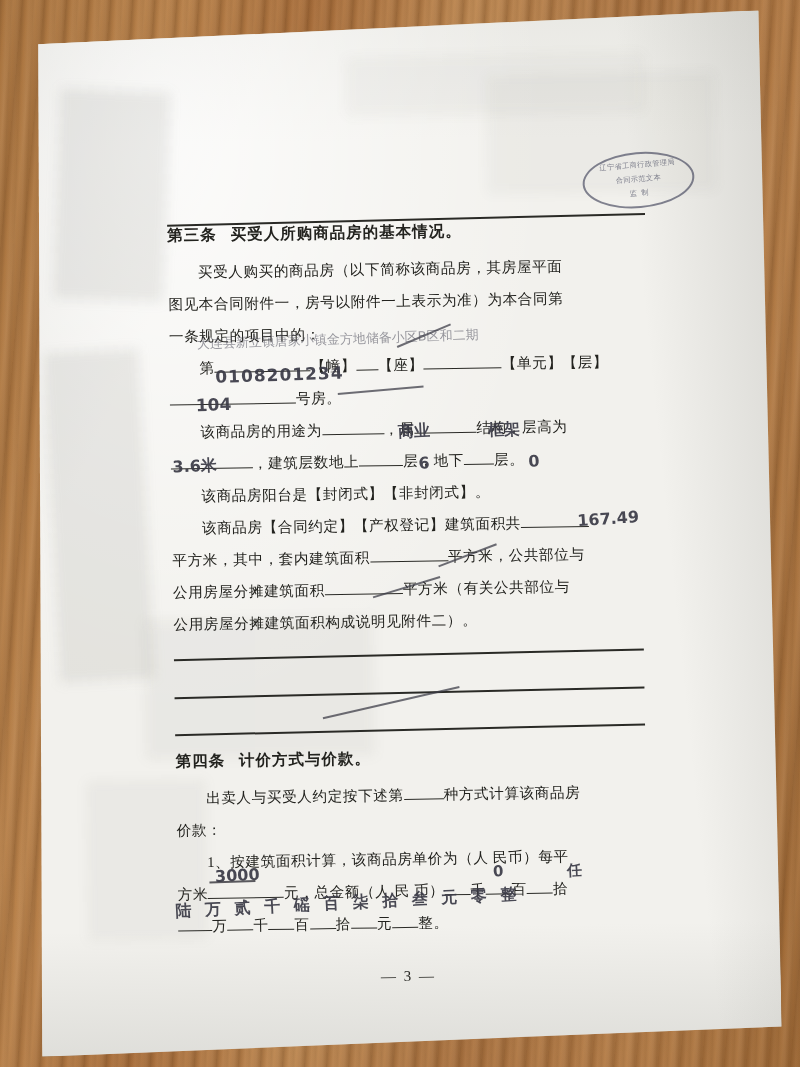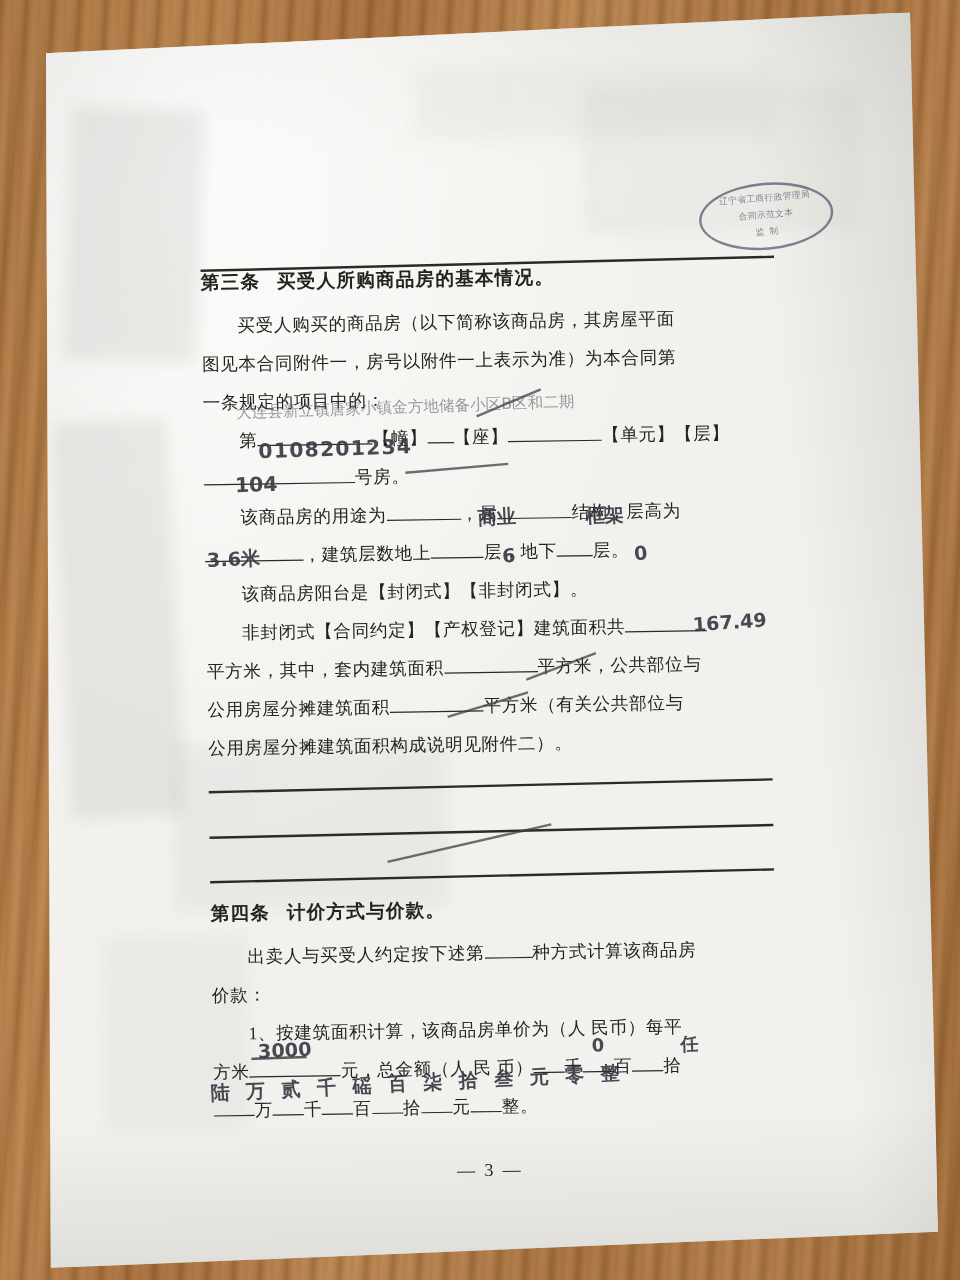--- a/index.html
+++ b/index.html
@@ -219,21 +219,21 @@
       <p class="body">
         <span class="indent"></span><span>该商品房的用途为</span><span class="blank" style="width:62px"></span><span>，属</span><span class="blank" style="width:62px"></span><span>结构，层高为</span><br>
         <span class="blank" style="width:82px"></span><span>，建筑层数地上</span><span class="blank" style="width:44px"></span><span>层，地下</span><span class="blank" style="width:30px"></span><span>层。</span>
       </p>
 
       <p class="body">
         <span class="indent"></span><span>该商品房阳台是</span><span>【封闭式】</span><span>【非封闭式】</span><span>。</span>
       </p>
 
       <p class="body">
-        <span class="indent"></span><span>非封闭式</span><span>【合同约定】</span><span>【产权登记】</span><span>建筑面积共</span><span class="blank" style="width:68px"></span><br>
+        <span class="indent"></span><span>该商品房</span><span>【合同约定】</span><span>【产权登记】</span><span>建筑面积共</span><span class="blank" style="width:68px"></span><br>
         <span>平方米，其中，套内建筑面积</span><span class="blank" style="width:78px"></span><span>平方米，公共部位与</span><br>
         <span>公用房屋分摊建筑面积</span><span class="blank" style="width:78px"></span><span>平方米（有关公共部位与</span><br>
         <span>公用房屋分摊建筑面积构成说明见附件二）。</span>
       </p>
     </div>
 
     <div class="free-lines">
       <div class="fl"></div>
       <div class="fl"></div>
       <div class="fl"></div>

